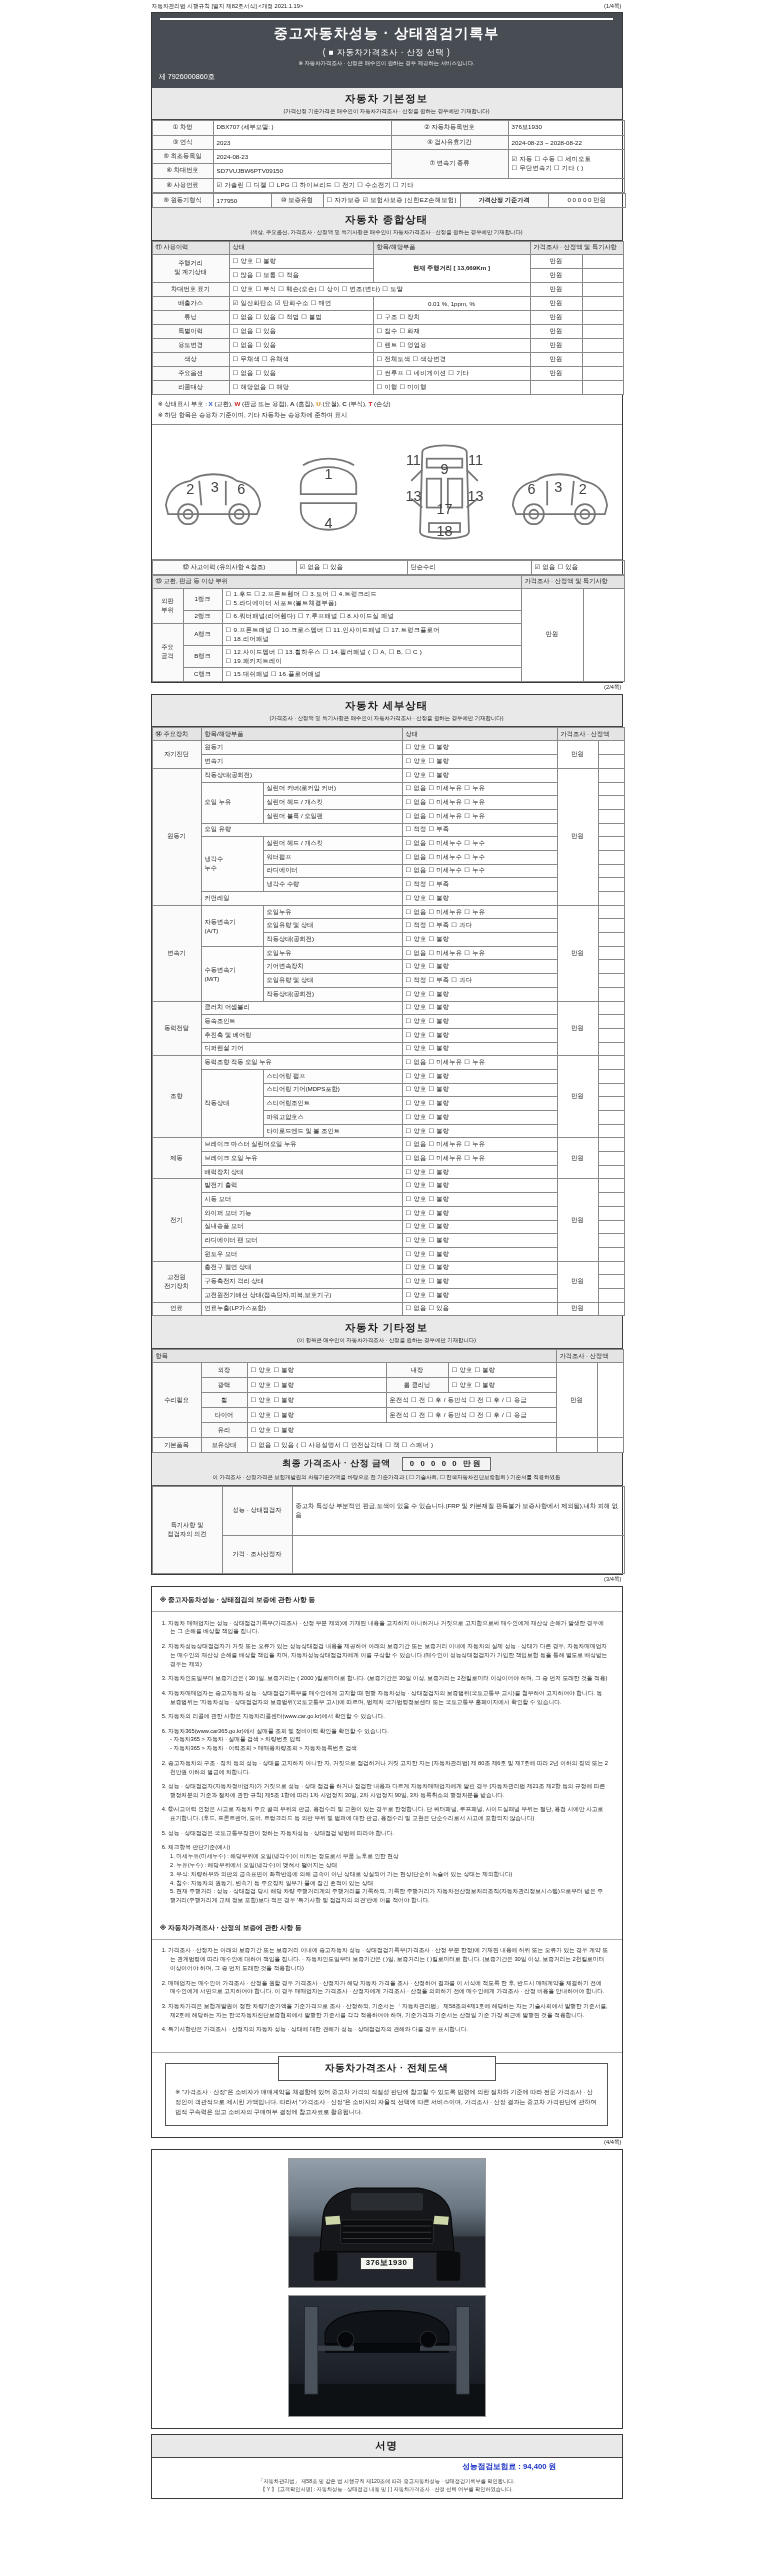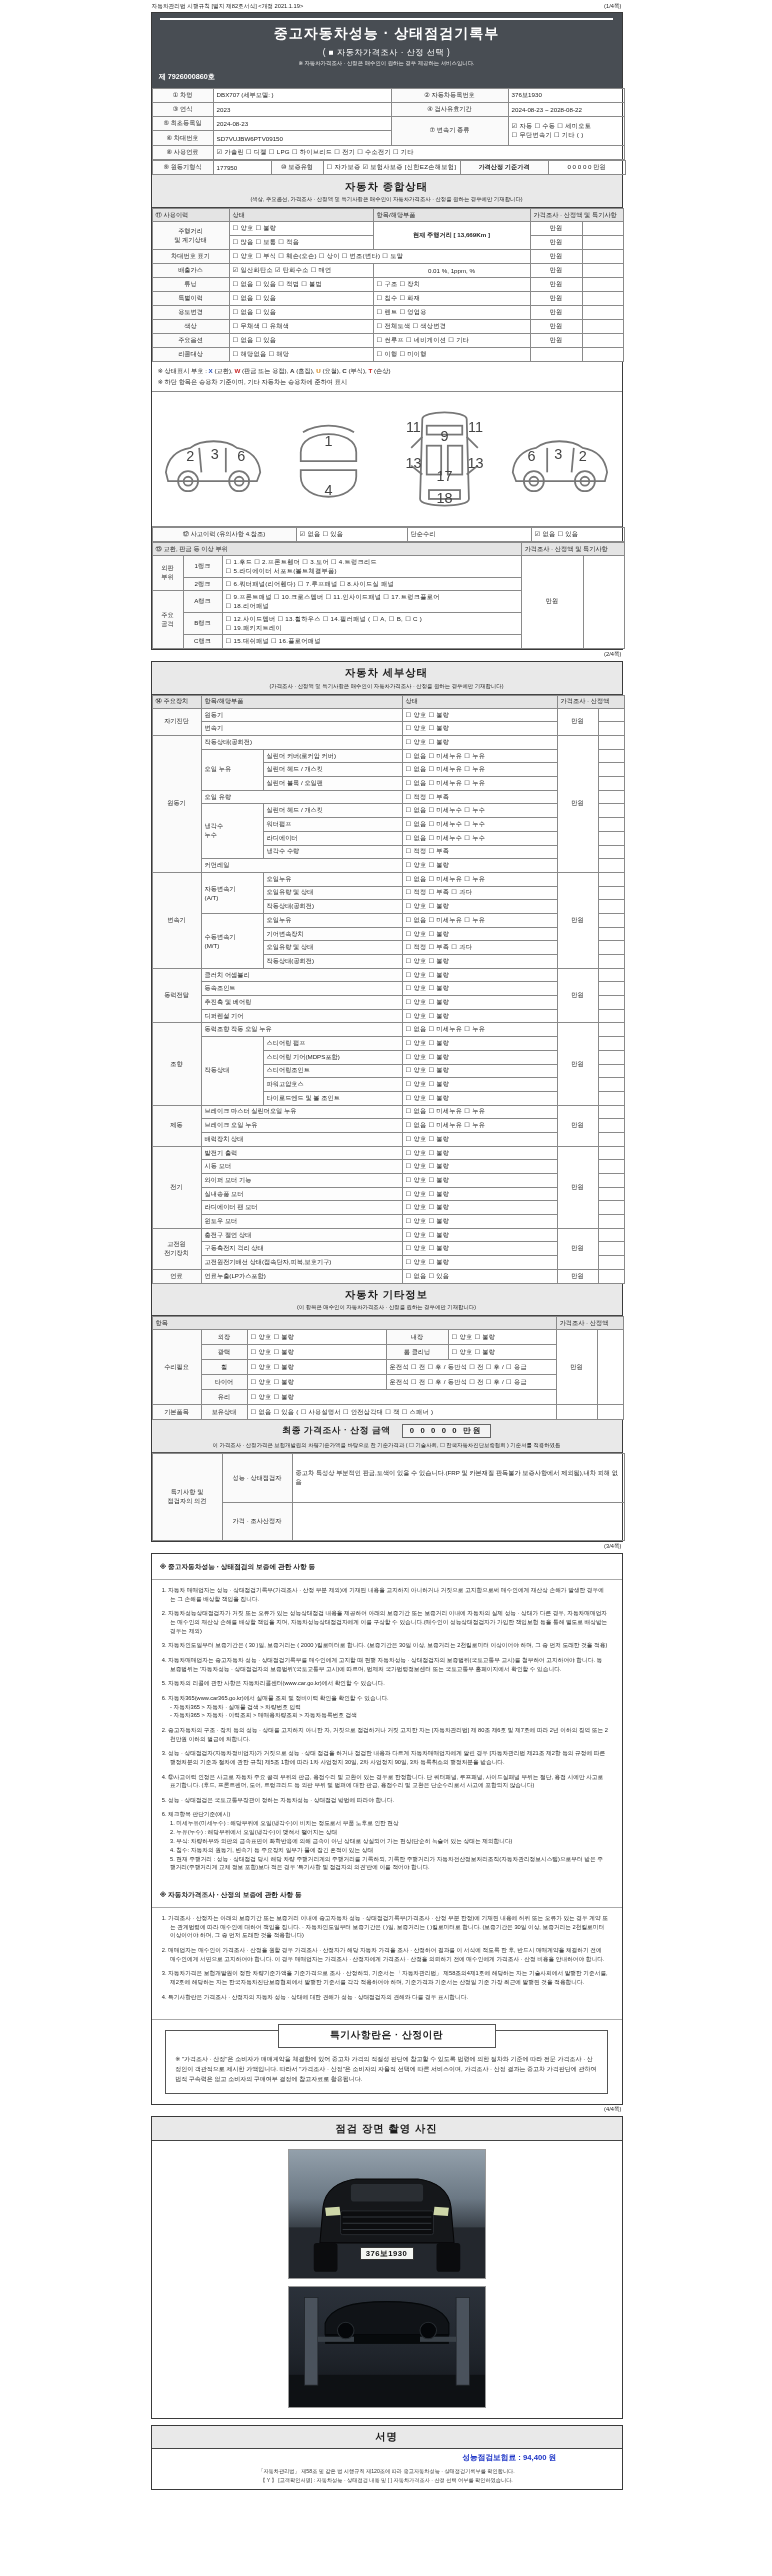--- a/index.html
+++ b/index.html
@@ -7,21 +7,21 @@
   .doc{width:472px;margin:0 auto;}
   .topline{display:flex;justify-content:space-between;font-size:5.7px;color:#222;padding:2.6px 1px 1.5px 1px;}
   .pagemark{text-align:right;font-size:5.7px;padding:1px 1px 2.1px 1px;color:#222;}
   .pagebox{border:1.5px solid #3a3a3a;background:#fff;}
   
   .band{background:#484d53;color:#fff;padding:4.1px 7.2px 5.2px 7.2px;}
   .band-rule{height:2.1px;background:#fff;margin:1px 1px 5.2px 1px;}
   .band-title{text-align:center;font-size:14px;font-weight:bold;letter-spacing:1px;}
   .band-sub{text-align:center;font-size:8.2px;margin-top:3.1px;letter-spacing:0.5px;}
   .band-note{text-align:center;font-size:5.4px;margin-top:2.6px;color:#e8e8e8;}
-  .band-docno{font-size:7.2px;font-weight:bold;margin-top:5.2px;}
+  .band-docno{font-size:7.2px;font-weight:normal;margin-top:5.2px;}
   
   .sec-head{background:#e9e9e9;border-bottom:0.5px solid #444;text-align:center;padding:4.6px 3.1px 4.1px 3.1px;}
   .sec-title{font-size:10.3px;font-weight:bold;letter-spacing:1px;}
   .sec-sub{font-size:5.4px;margin-top:2.1px;color:#222;}
   table{width:100%;border-collapse:collapse;table-layout:fixed;}
   td,th{border:0.5px solid #8a8a8a;font-size:6.2px;padding:1.5px 3.1px;vertical-align:middle;white-space:pre-line;word-break:break-all;}
   th{background:#e4e4e4;font-weight:normal;text-align:left;font-size:6.2px;}
   td.lbl{background:#fafafa;text-align:center;}
   td.lbl2{background:#fafafa;text-align:center;}
   td.item{background:#fdfdfd;}
@@ -79,20 +79,24 @@
   <div class="pagebox">
 
     <div class="band">
       <div class="band-rule"></div>
       <div class="band-title">중고자동차성능 · 상태점검기록부</div>
       <div class="band-sub">( ■ 자동차가격조사 · 산정 선택 )</div>
       <div class="band-note">※ 자동차가격조사 · 산정은 매수인이 원하는 경우 제공하는 서비스입니다.</div>
       <div class="band-docno">제 7926000860호</div>
     </div>
 
+    <div class="sec-head">
+      <div class="sec-title">자동차 기본정보</div>
+      <div class="sec-sub">(가격산정 기준가격은 매수인이 자동차가격조사 · 산정을 원하는 경우에만 기재합니다)</div>
+    </div>
     <table>
       <colgroup>
           <col style="width:61px">
           <col style="width:178px">
           <col style="width:117px">
           <col style="width:116px">
         </colgroup>
       <tbody>
           <tr class="h26">
         <td class="lbl">① 차명</td>
@@ -755,32 +759,29 @@
         <div class="notice-subhead">※ 자동차가격조사 · 산정의 보증에 관한 사항 등</div>
         <div class="notice-items">
           <div class="notice-item">1.  가격조사 · 산정자는 아래의 보증기간 또는 보증거리 이내에 중고자동차 성능 · 상태점검기록부(가격조사 · 산정 부분 한정)에 기재된 내용에 허위 또는 오류가 있는 경우 계약 또는 관계법령에 따라 매수인에 대하여 책임을 집니다.  · 자동차인도일부터 보증기간은 (      )일, 보증거리는 (      )킬로미터로 합니다. (보증기간은 30일 이상, 보증거리는 2천킬로미터 이상이어야 하며, 그 중 먼저 도래한 것을 적용합니다)</div>
           <div class="notice-item">2.  매매업자는 매수인이 가격조사 · 산정을 원할 경우 가격조사 · 산정자가 해당 자동차 가격을 조사 · 산정하여 결과를 이 서식에 적도록 한 후, 반드시 매매계약을 체결하기 전에 매수인에게 서면으로 고지하여야 합니다. 이 경우 매매업자는 가격조사 · 산정자에게 가격조사 · 산정을 의뢰하기 전에 매수인에게 가격조사 · 산정 비용을 안내하여야 합니다.</div>
           <div class="notice-item">3.  자동차가격은 보험개발원이 정한 차량기준가액을 기준가격으로 조사 · 산정하되, 기준서는 「자동차관리법」 제58조의4제1호에 해당하는 자는 기술사회에서 발행한 기준서를, 제2호에 해당하는 자는 한국자동차진단보증협회에서 발행한 기준서를 각각 적용하여야 하며, 기준가격과 기준서는 산정일 기준 가장 최근에 발행된 것을 적용합니다.</div>
           <div class="notice-item">4.  특기사항란은 가격조사 · 산정자의 자동차 성능 · 상태에 대한 견해가 성능 · 상태점검자의 견해와 다를 경우 표시합니다.</div>
         </div>
       </div>
     <div class="price-box-wrap">
       <div class="price-box">
-        <div class="price-box-title">특기사항란은 · 산정이란</div>
+        <div class="price-box-title">자동차가격조사 · 전체도색</div>
         <div class="price-box-text">※ "가격조사 · 산정"은 소비자가 매매계약을 체결함에 있어 중고차 가격의 적절성 판단에 참고할 수 있도록 법령에 의한 절차와 기준에 따라 전문 가격조사 · 산정인이 객관적으로 제시한 가액입니다. 따라서 "가격조사 · 산정"은 소비자의 자율적 선택에 따른 서비스이며, 가격조사 · 산정 결과는 중고차 가격판단에 관하여 법적 구속력은 없고 소비자의 구매여부 결정에 참고자료로 활용됩니다.</div>
       </div>
     </div>
   </div>
 
   <div class="pagemark">(4/4쪽)</div>
 
   <div class="pagebox">
-    <div class="sec-head">
-      <div class="sec-title">점검 장면 촬영 사진</div>
-    </div>
     <div class="photos-body">
       <div class="photo photo1">
         <svg viewBox="0 0 380 248" style="position:absolute;inset:0;width:100%;height:100%">
           <rect x="0" y="150" width="380" height="98" fill="#23272d" stroke="none"></rect>
           <path d="M60 180 L66 110 C70 78 96 60 130 56 L250 56 C284 60 310 78 314 110 L320 180 Z" fill="#15171a" stroke="#060607" stroke-width="2"></path>
           <rect x="120" y="66" width="140" height="34" rx="6" fill="#2a2e33" stroke="none"></rect>
           <rect x="100" y="118" width="180" height="46" rx="4" fill="#0c0d0f" stroke="#2e3338" stroke-width="1.5"></rect>
           <line x1="104" y1="130" x2="276" y2="130" stroke="#33383e" stroke-width="2"></line>
           <line x1="104" y1="142" x2="276" y2="142" stroke="#33383e" stroke-width="2"></line>
           <line x1="104" y1="154" x2="276" y2="154" stroke="#33383e" stroke-width="2"></line>

